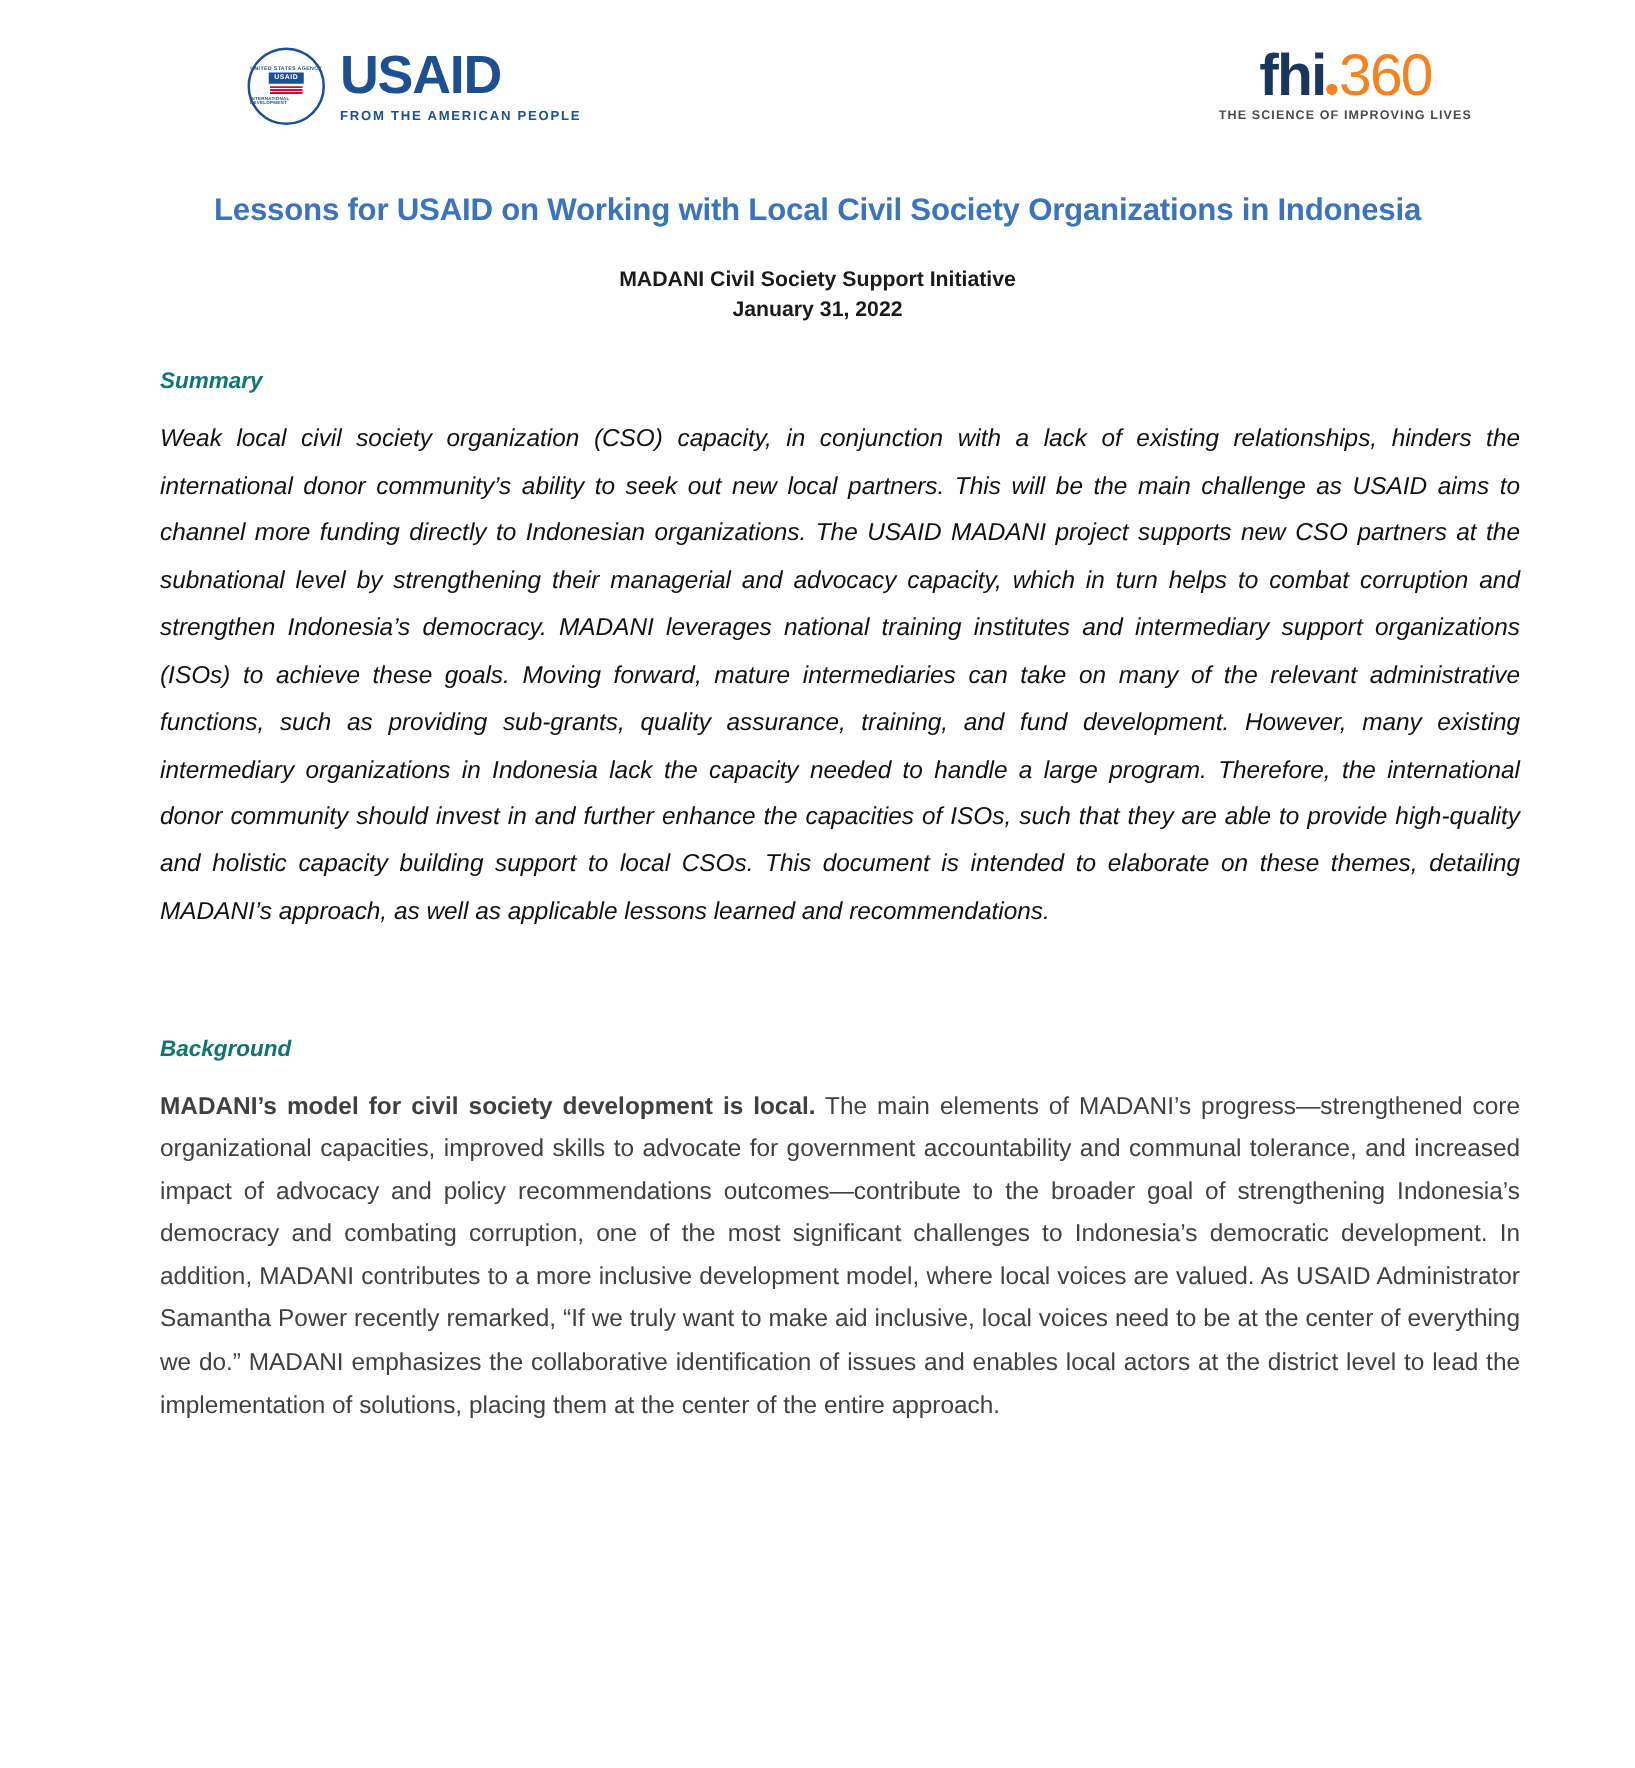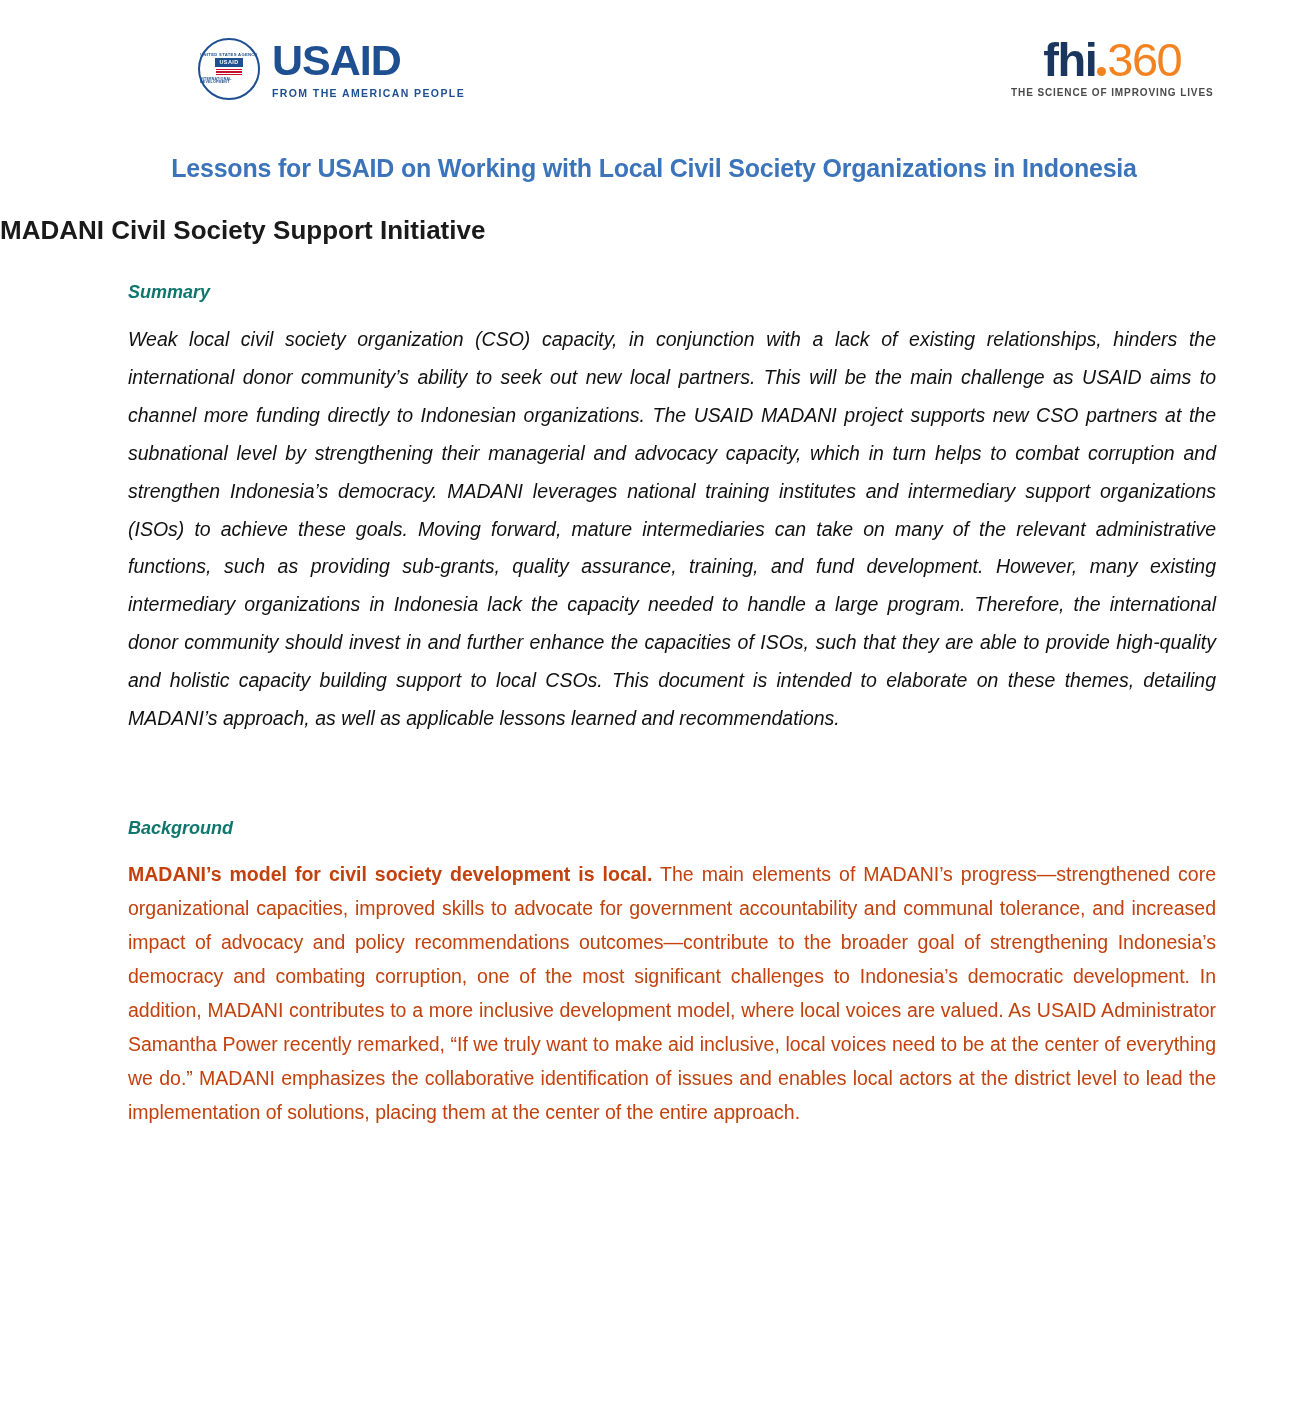--- a/index.html
+++ b/index.html
@@ -97,21 +97,21 @@
   .usaid-wordmark .tag {
     font-size: 10.5px;
     color: #1d4f91;
     letter-spacing: 1.4px;
     font-weight: bold;
     margin-top: 5px;
   }
 
   .fhi-logo {
     position: absolute;
-    left: 1011px;
+    left: 975px;
     top: 36px;
     text-align: center;
   }
   .fhi-mark {
     display: flex;
     align-items: baseline;
     justify-content: center;
     line-height: 1;
   }
   .fhi-mark .fhi {
@@ -147,22 +147,22 @@
     margin: 22px 88px 0 88px;
     text-align: center;
     font-size: 25px;
     font-weight: bold;
     color: #3c74bb;
     line-height: 1.34;
     letter-spacing: -0.2px;
   }
   .doc-subtitle {
     margin: 26px 0 0 0;
-    text-align: left;
-    font-size: 26px;
+    text-align: center;
+    font-size: 17px;
     font-weight: bold;
     color: #1a1a1a;
     line-height: 1.42;
   }
 
   
   .content {
     margin: 0 92px 0 128px;
   }
   h2.section-heading {
@@ -179,21 +179,21 @@
     text-align: justify;
     margin: 0;
     color: #111;
   }
   .gap { height: 46px; }
   p.body-text {
     font-size: 19.5px;
     line-height: 1.75;
     text-align: justify;
     margin: 0;
-    color: #c2410c;
+    color: #404040;
   }
   p.body-text b { font-weight: bold; }
 </style>
 </head>
 <body>
 
 <div class="page">
 
   <div class="logo-row">
 
@@ -218,20 +218,21 @@
       </div>
       <div class="fhi-tag">THE SCIENCE OF IMPROVING LIVES</div>
     </div>
 
   </div>
 
   <h1 class="doc-title">Lessons for USAID on Working with Local Civil Society Organizations in Indonesia</h1>
 
   <div class="doc-subtitle">
     <div>MADANI Civil Society Support Initiative</div>
+    <div>January 31, 2022</div>
   </div>
 
   <div class="content">
 
     <h2 class="section-heading">Summary</h2>
     <p class="summary-text">Weak local civil society organization (CSO) capacity, in conjunction with a lack of existing relationships, hinders the international donor community’s ability to seek out new local partners. This will be the main challenge as USAID aims to channel more funding directly to Indonesian organizations. The USAID MADANI project supports new CSO partners at the subnational level by strengthening their managerial and advocacy capacity, which in turn helps to combat corruption and strengthen Indonesia’s democracy. MADANI leverages national training institutes and intermediary support organizations (ISOs) to achieve these goals. Moving forward, mature intermediaries can take on many of the relevant administrative functions, such as providing sub-grants, quality assurance, training, and fund development. However, many existing intermediary organizations in Indonesia lack the capacity needed to handle a large program. Therefore, the international donor community should invest in and further enhance the capacities of ISOs, such that they are able to provide high-quality and holistic capacity building support to local CSOs. This document is intended to elaborate on these themes, detailing MADANI’s approach, as well as applicable lessons learned and recommendations.</p>
 
     <div class="gap"></div>
 
     <h2 class="section-heading">Background</h2>

